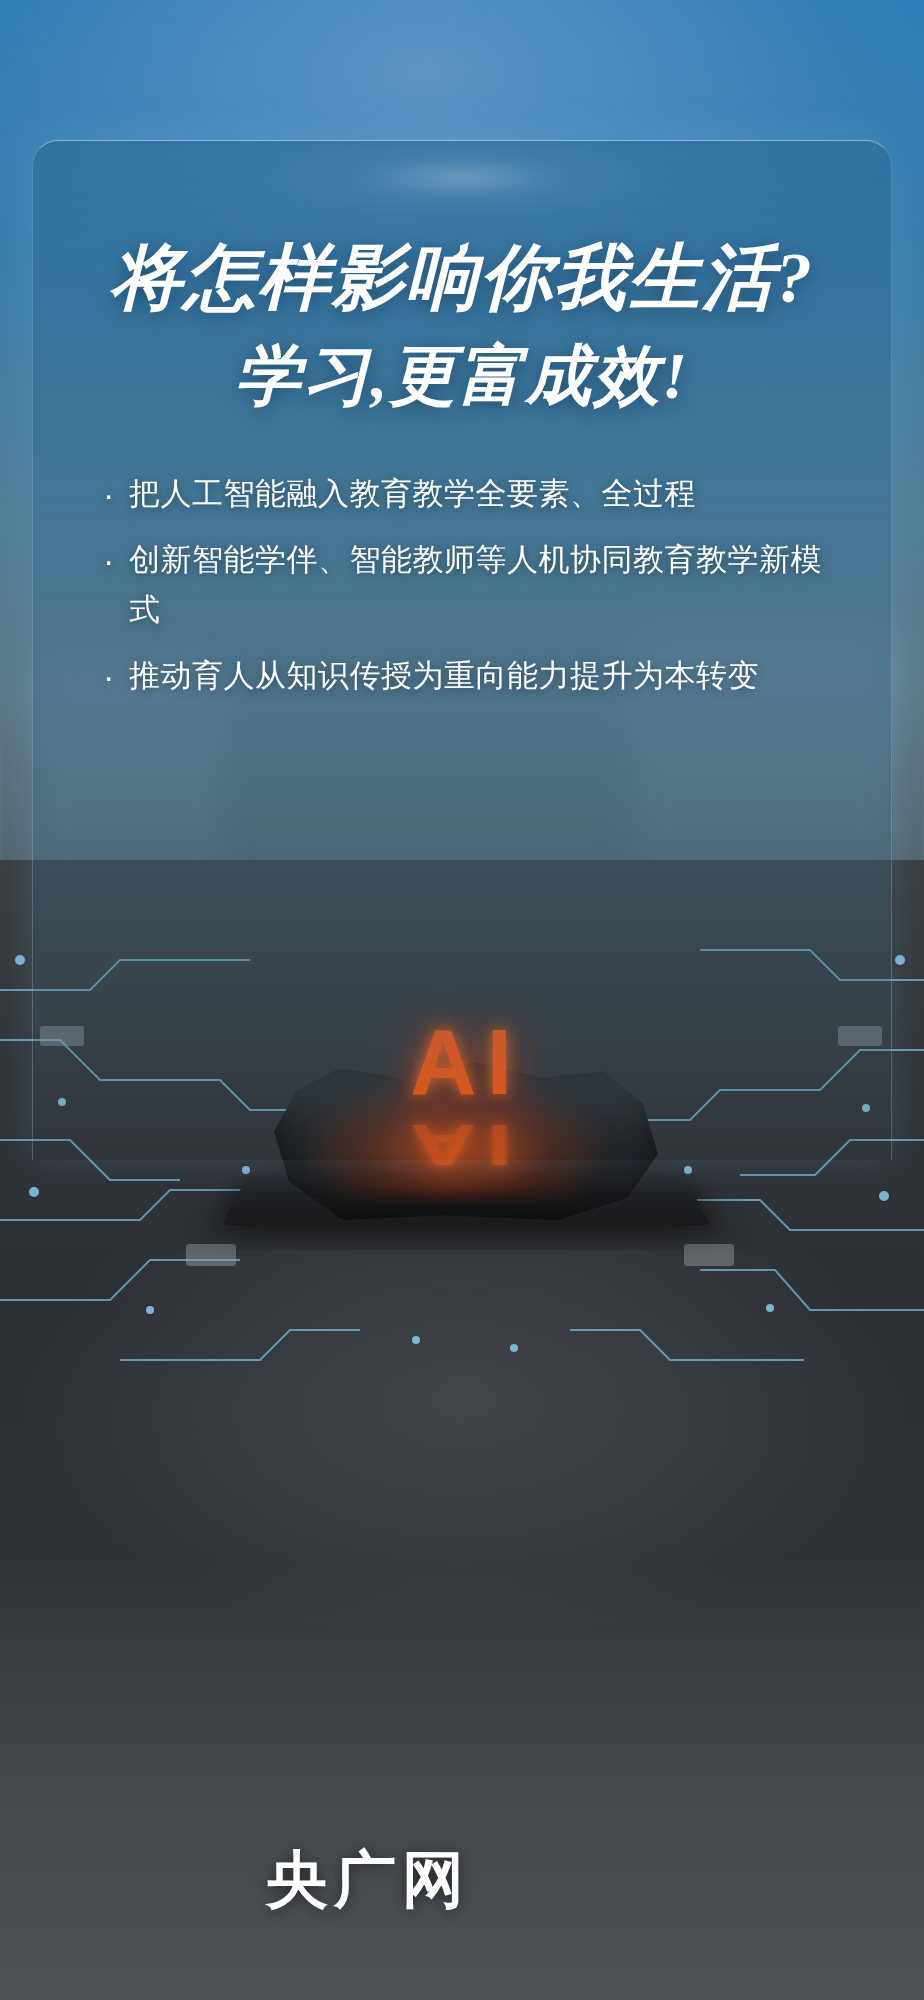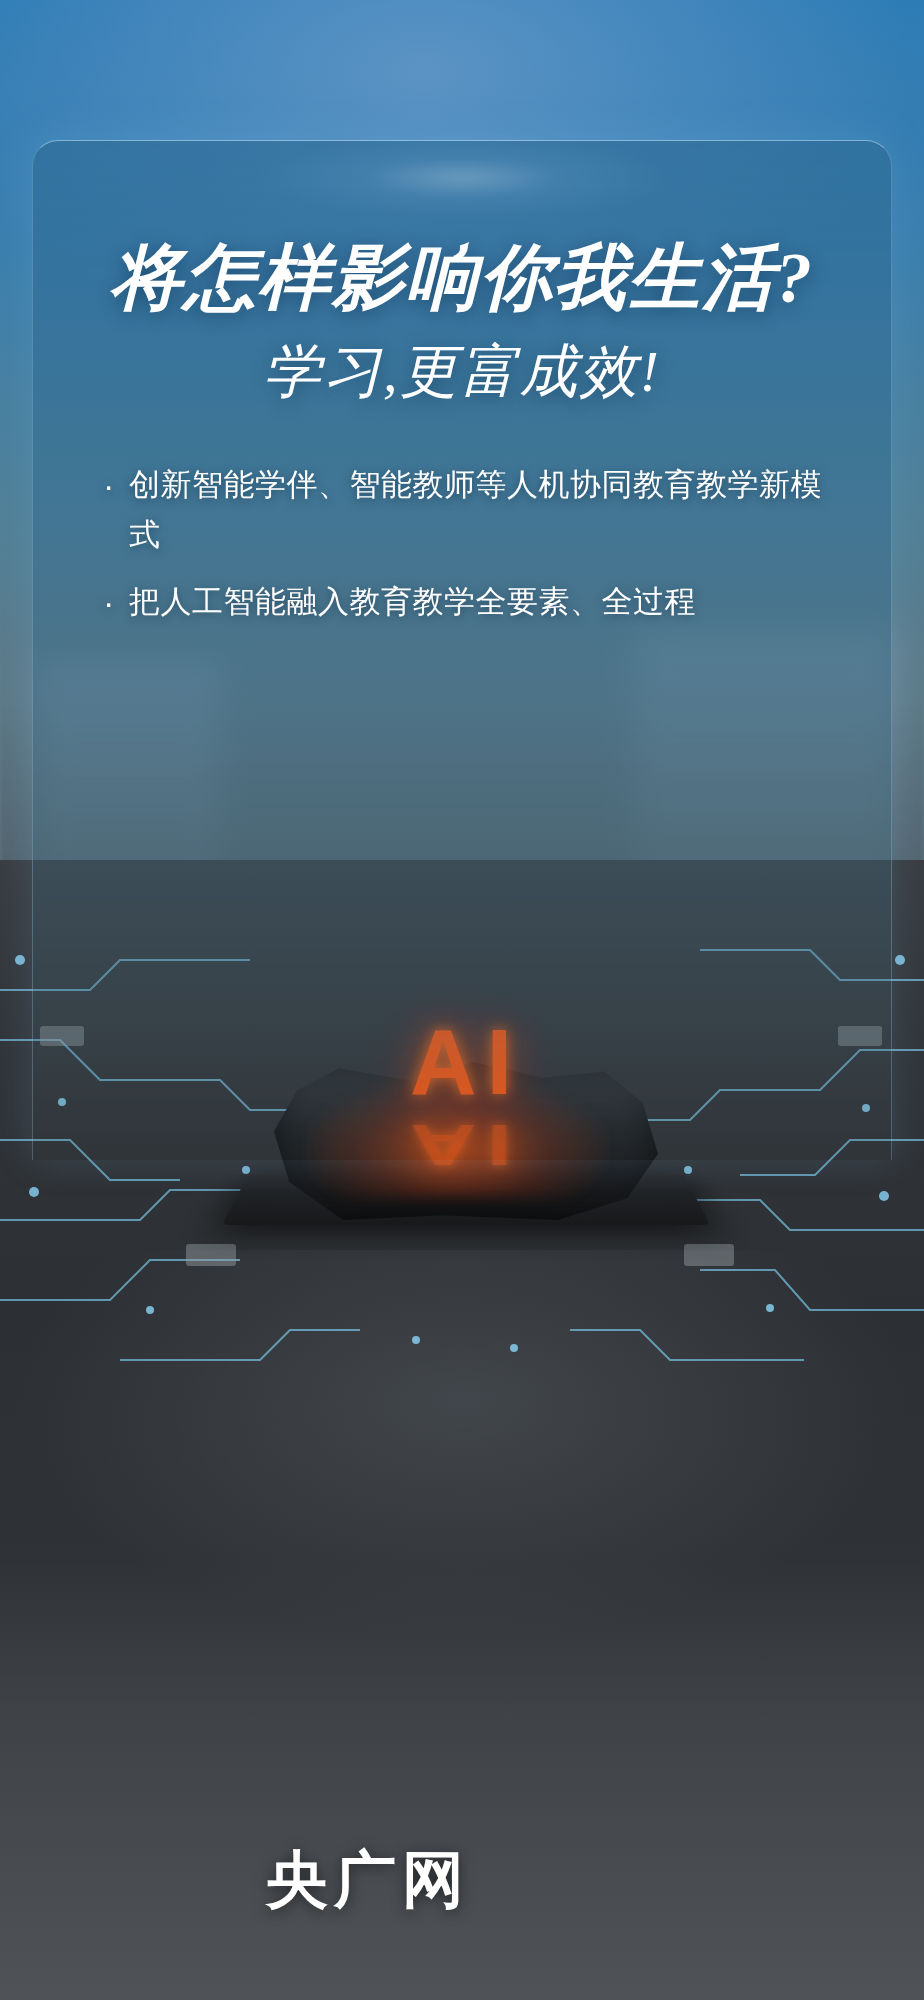--- a/index.html
+++ b/index.html
@@ -177,23 +177,23 @@
     font-style: italic;
     font-size: 72px;
     letter-spacing: 2px;
     line-height: 1.04;
     text-shadow: 0 4px 18px rgba(0,30,60,0.45);
     white-space: nowrap;
   }
   .headline .line2 {
     margin-top: 26px;
     font-family: "Liberation Serif", "DejaVu Serif", serif;
-    font-weight: 400;
+    font-weight: 700;
     font-style: italic;
-    font-size: 58px;
+    font-size: 66px;
     letter-spacing: 2px;
     line-height: 1.04;
     text-shadow: 0 4px 18px rgba(0,30,60,0.45);
     white-space: nowrap;
   }
 
   .bullets {
     margin: 58px 0 0 0;
     padding: 0 6px 0 24px;
     list-style: none;
@@ -291,20 +291,21 @@
 
   <div class="card-glow"></div>
 
   <div class="card">
     <div class="headline">
       <div class="line1">将怎样影响你我生活?</div>
       <div class="line2">学习,更富成效!</div>
     </div>
 
     <ul class="bullets">
+      <li>把人工智能融入教育教学全要素、全过程</li>
       <li>创新智能学伴、智能教师等人机协同教育教学新模式</li>
-      <li>把人工智能融入教育教学全要素、全过程</li>
+      <li>推动育人从知识传授为重向能力提升为本转变</li>
     </ul>
   </div>
 
   <div class="footer-logo">央广网</div>
 
 </div>
 
 </body></html>

